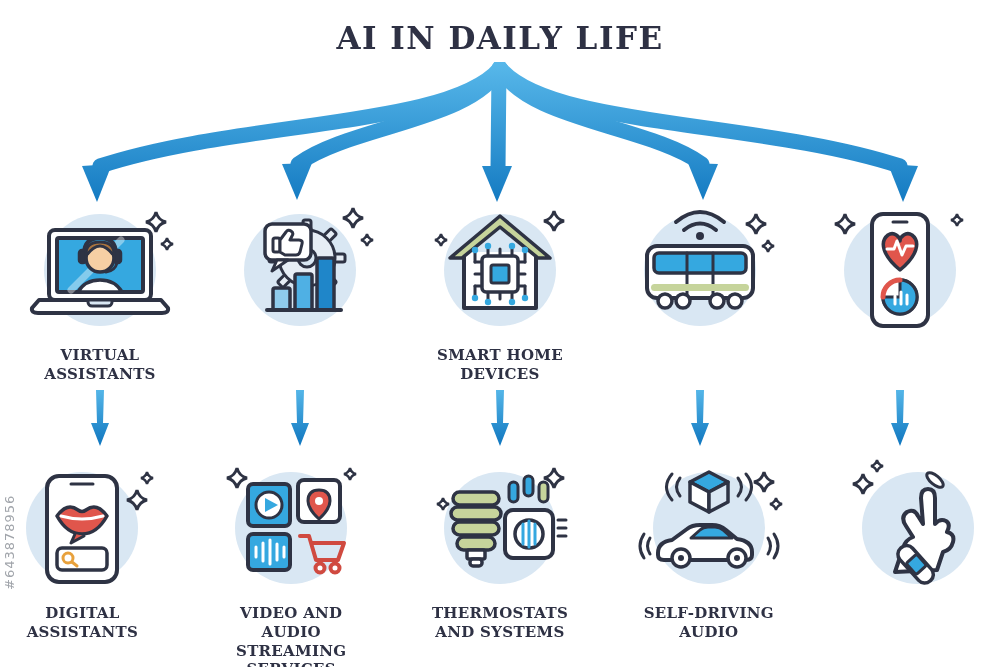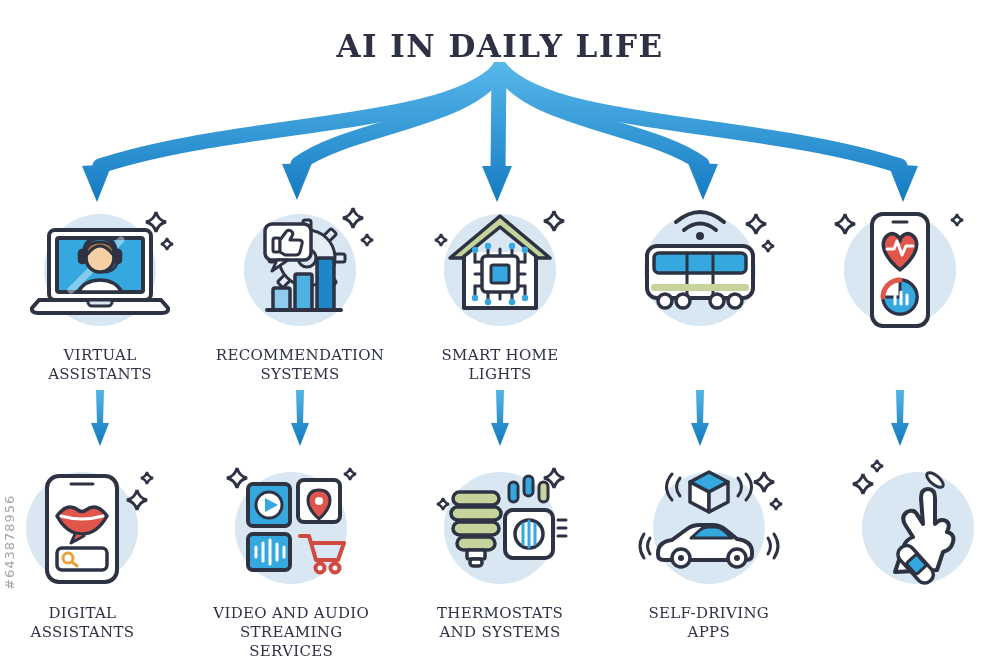--- a/index.html
+++ b/index.html
@@ -1,27 +1,27 @@
 <!DOCTYPE html>
 <html><head>
 <meta charset="utf-8">
 <style>
   html,body{margin:0;padding:0;background:#fff;}
   .page{position:relative;width:1000px;height:667px;background:#fff;overflow:hidden;
         font-family:"DejaVu Serif","Liberation Serif",serif;}
-  .title{text-align:center;padding-top:28px;font-size:31px;font-weight:bold;
+  .title{text-align:center;padding-top:20px;font-size:31px;font-weight:bold;
          color:#2e3144;letter-spacing:1.5px;}
   .fan{position:absolute;top:62px;left:0;}
   .row{position:absolute;left:0;width:1000px;display:flex;justify-content:space-between;}
   .row-top{top:194px;}
   .row-bottom{top:452px;gap:44px;}
   .arrow-row{top:390px;height:60px;}
   .cell{width:200px;display:flex;flex-direction:column;align-items:center;}
   .acell{width:200px;display:flex;justify-content:center;}
-  .label{margin-top:2px;text-align:center;font-size:15px;font-weight:normal;
+  .label{margin-top:2px;text-align:center;font-size:15px;font-weight:bold;
          color:#2e3144;line-height:1.25;letter-spacing:.3px;white-space:pre-line;}
   .watermark{position:absolute;left:2px;top:420px;height:170px;
              writing-mode:vertical-rl;transform:rotate(180deg);
              font-family:"DejaVu Sans","Liberation Sans",sans-serif;
              font-size:13px;color:#a0a4aa;letter-spacing:1px;}
   .icon{display:block;}
 </style>
 </head>
 <body>
 
@@ -119,22 +119,20 @@
           <rect x="48" y="94" width="17" height="22" rx="2" fill="#8fcbec" stroke-width="3.5"></rect>
           <rect x="70" y="80" width="17" height="36" rx="2" fill="#4fb0e4" stroke-width="3.5"></rect>
           <rect x="92" y="64" width="17" height="52" rx="2" fill="#1f86c9" stroke-width="3.5"></rect>
           <path d="M42,116 H116" stroke-width="4"></path>
           <rect x="40" y="30" width="46" height="36" rx="7" fill="#fff" stroke-width="3.5"></rect>
           <path d="M52,66 L47,77 L63,66 Z" fill="#fff" stroke-width="3"></path>
           <rect x="48" y="44" width="7" height="14" rx="2" fill="#fff"></rect>
           <path d="M55,46 l6,-8 q2,-3 5,-1 q3,2 1,5 l-2,4 h9 q4,0 3,4 l-2,8 q-1,3 -4,3 h-11 l-5,-3 z" fill="#fff"></path>
         </g>
       </svg>
-      <div class="label">RECOMMENDATION
-SYSTEMS</div>
     </div>
 
     <div class="cell">
       <svg class="icon" width="150" height="150" viewBox="0 0 150 150">
         <circle cx="75" cy="76" r="56" fill="#d9e7f3"></circle>
         <g transform="translate(129,27)">
           <path d="M0,-10 Q2,-2 10,0 Q2,2 0,10 Q-2,2 -10,0 Q-2,-2 0,-10 Z" fill="#fff" stroke="#2e3344" stroke-width="3"></path>
         </g>
         <g transform="translate(16,46) scale(.6)">
           <path d="M0,-10 Q2,-2 10,0 Q2,2 0,10 Q-2,2 -10,0 Q-2,-2 0,-10 Z" fill="#fff" stroke="#2e3344" stroke-width="4"></path>
@@ -157,21 +155,21 @@
             <circle cx="50" cy="104" r="3.2"></circle>
               <circle cx="100" cy="104" r="3.2"></circle>
             <circle cx="63" cy="52" r="3.2"></circle>
               <circle cx="87" cy="52" r="3.2"></circle>
             <circle cx="63" cy="108" r="3.2"></circle>
               <circle cx="87" cy="108" r="3.2"></circle>
           </g>
         </g>
       </svg>
       <div class="label">SMART HOME
-LIGHTS</div>
+DEVICES</div>
     </div>
 
     <div class="cell">
       <svg class="icon" width="150" height="150" viewBox="0 0 150 150">
         <circle cx="75" cy="76" r="56" fill="#d9e7f3"></circle>
         <g transform="translate(131,30)">
           <path d="M0,-10 Q2,-2 10,0 Q2,2 0,10 Q-2,2 -10,0 Q-2,-2 0,-10 Z" fill="#fff" stroke="#2e3344" stroke-width="3"></path>
         </g>
         <g transform="translate(143,52) scale(.6)">
           <path d="M0,-10 Q2,-2 10,0 Q2,2 0,10 Q-2,2 -10,0 Q-2,-2 0,-10 Z" fill="#fff" stroke="#2e3344" stroke-width="4"></path>
@@ -356,21 +354,21 @@
           <circle cx="103" cy="106" r="3" fill="#2e3344" stroke="none"></circle>
           <g stroke-width="3">
             <path d="M16,86 q-5,8 0,16"></path>
               <path d="M10,82 q-8,12 0,24"></path>
             <path d="M134,86 q5,8 0,16"></path>
               <path d="M140,82 q8,12 0,24"></path>
           </g>
         </g>
       </svg>
       <div class="label">SELF-DRIVING
-APPS</div>
+AUDIO</div>
     </div>
 
     <div class="cell">
       <svg class="icon" width="150" height="150" viewBox="0 0 150 150">
         <circle cx="75" cy="76" r="56" fill="#d9e7f3"></circle>
         <g transform="translate(20,32)">
           <path d="M0,-10 Q2,-2 10,0 Q2,2 0,10 Q-2,2 -10,0 Q-2,-2 0,-10 Z" fill="#fff" stroke="#2e3344" stroke-width="3"></path>
         </g>
         <g transform="translate(34,14) scale(.6)">
           <path d="M0,-10 Q2,-2 10,0 Q2,2 0,10 Q-2,2 -10,0 Q-2,-2 0,-10 Z" fill="#fff" stroke="#2e3344" stroke-width="4"></path>

